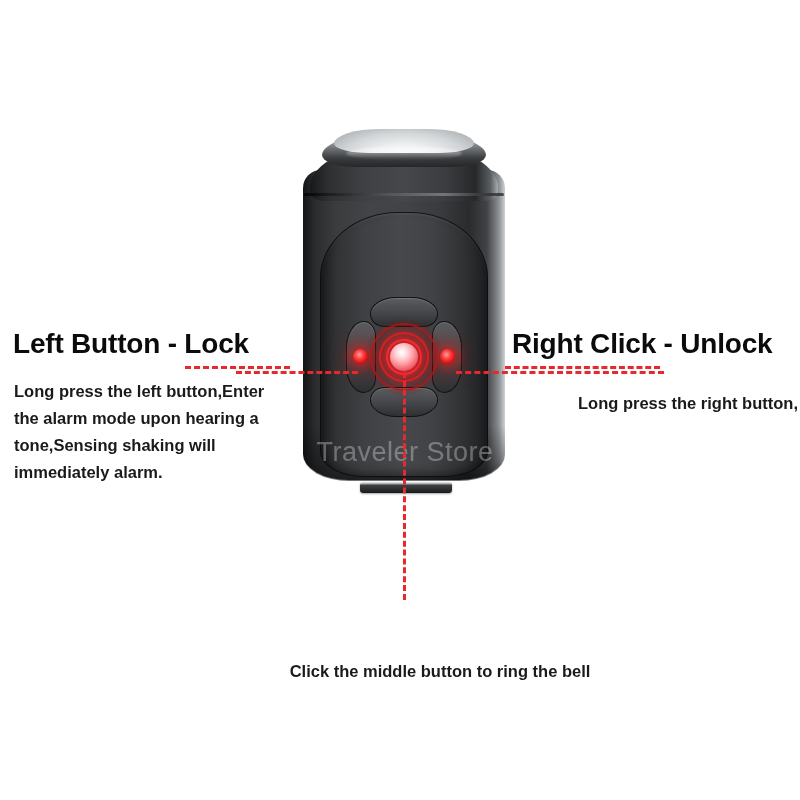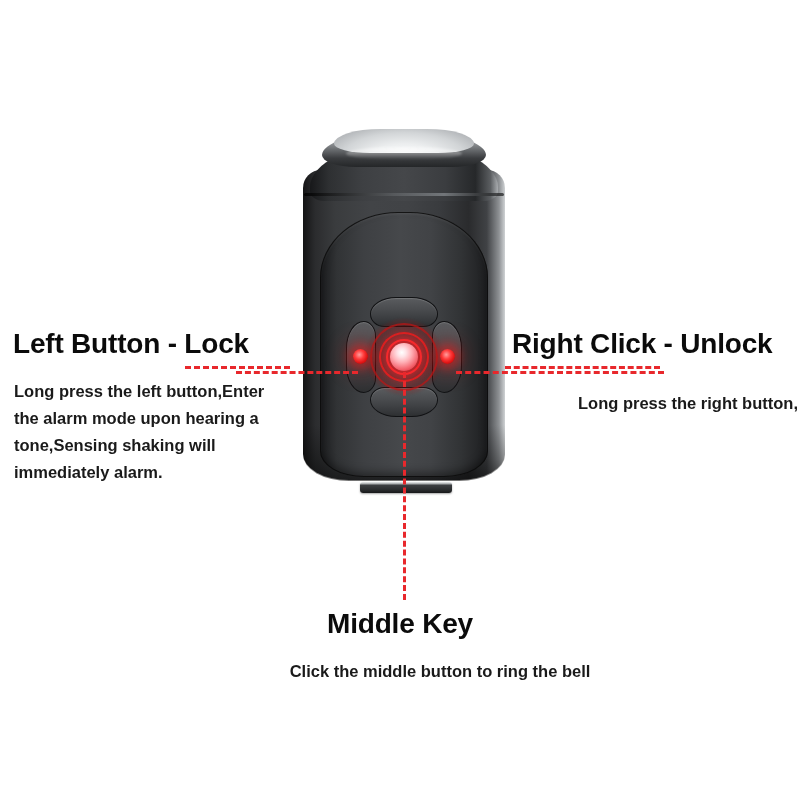--- a/index.html
+++ b/index.html
@@ -339,35 +339,35 @@
       <div class="led led-left"></div>
       <div class="led led-right"></div>
 
       <div class="center-glow"></div>
       <div class="ring ring-outer"></div>
       <div class="ring ring-mid"></div>
       <div class="ring ring-inner"></div>
       <div class="center-btn"></div>
     </div>
 
+    <div class="watermark">Traveler Store</div>
     <div class="foot"></div>
   </div>
 
   <div class="dash-h" id="dash-left-pointer"></div>
   <div class="dash-h" id="dash-right-pointer"></div>
   <div class="dash-v" id="dash-middle-pointer"></div>
   <div class="dash-h" id="dash-left-underline"></div>
   <div class="dash-h" id="dash-right-underline"></div>
 
   <div class="heading" id="left-heading">Left Button - Lock</div>
   <div class="bodytext" id="left-body">Long press the left button,Enter the alarm mode upon hearing a tone,Sensing shaking will immediately alarm.</div>
 
   <div class="heading" id="right-heading">Right Click - Unlock</div>
   <div class="bodytext" id="right-body">
     <div>Long press the right button,</div>
   </div>
 
-  <div class="heading" id="middle-heading">Middle Key</div>
   <div class="bodytext" id="middle-body">
     <div>Click the middle button to ring the bell</div>
   </div>
 
 </div>
 
 </body></html>

